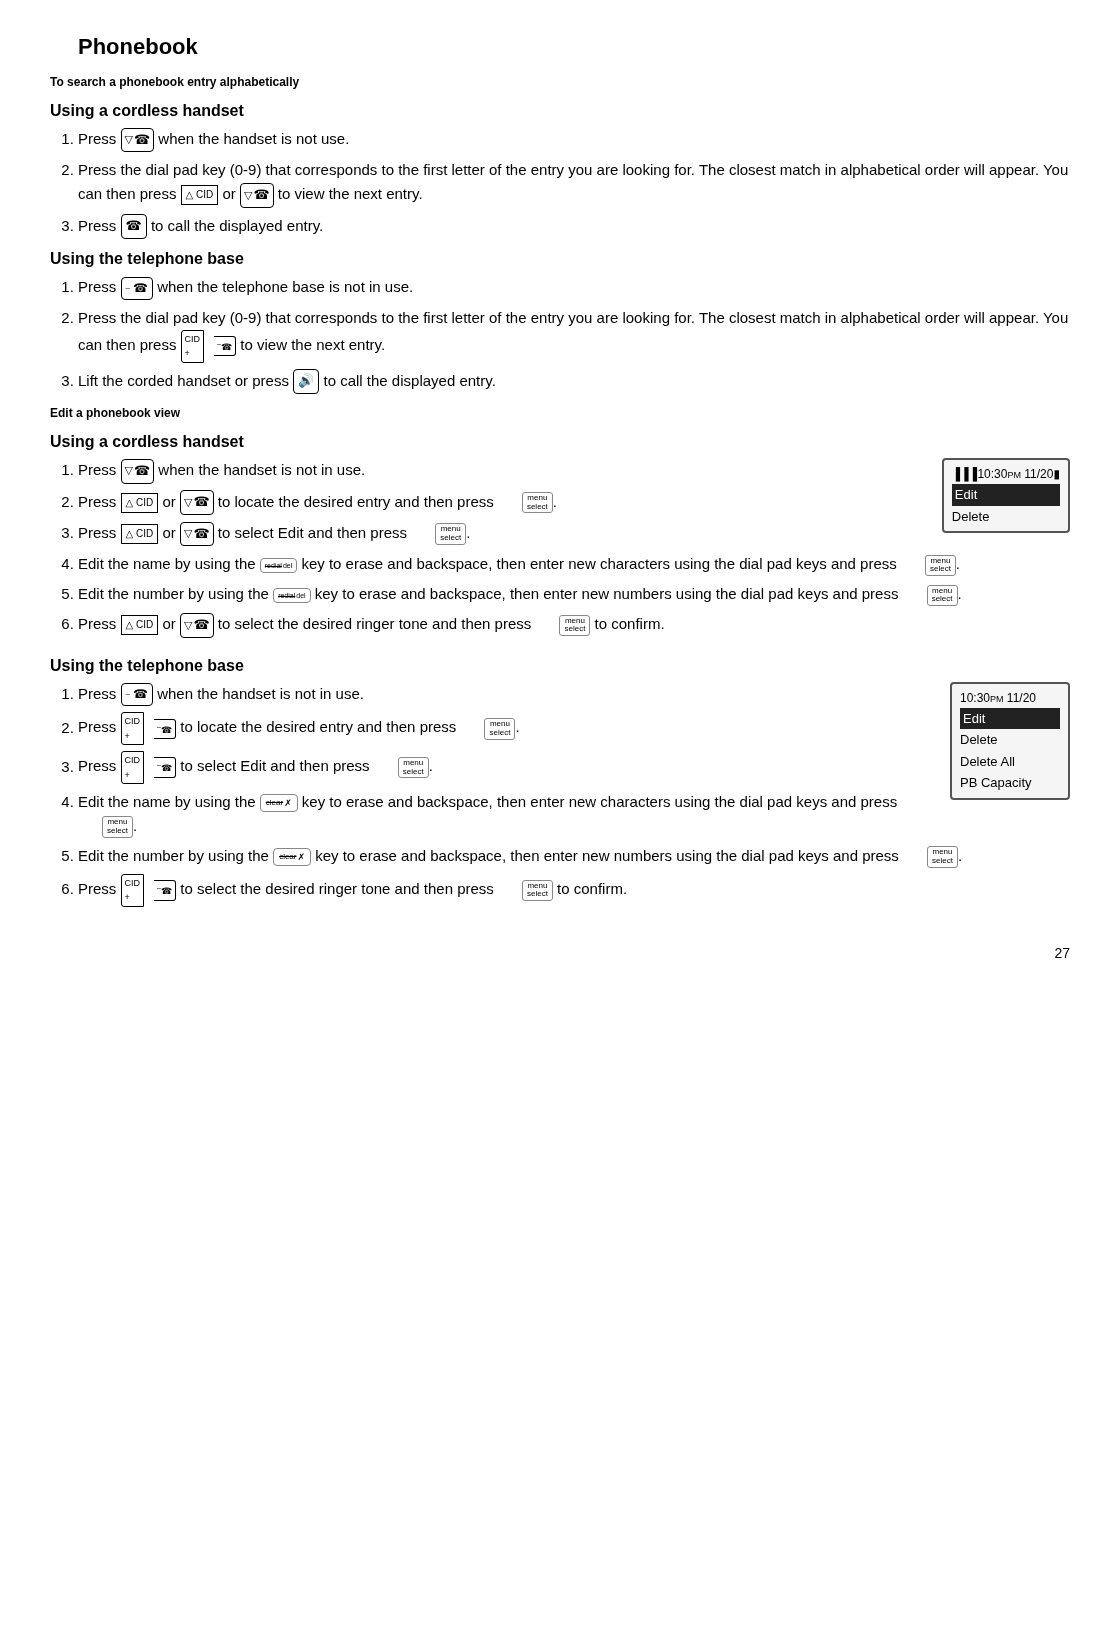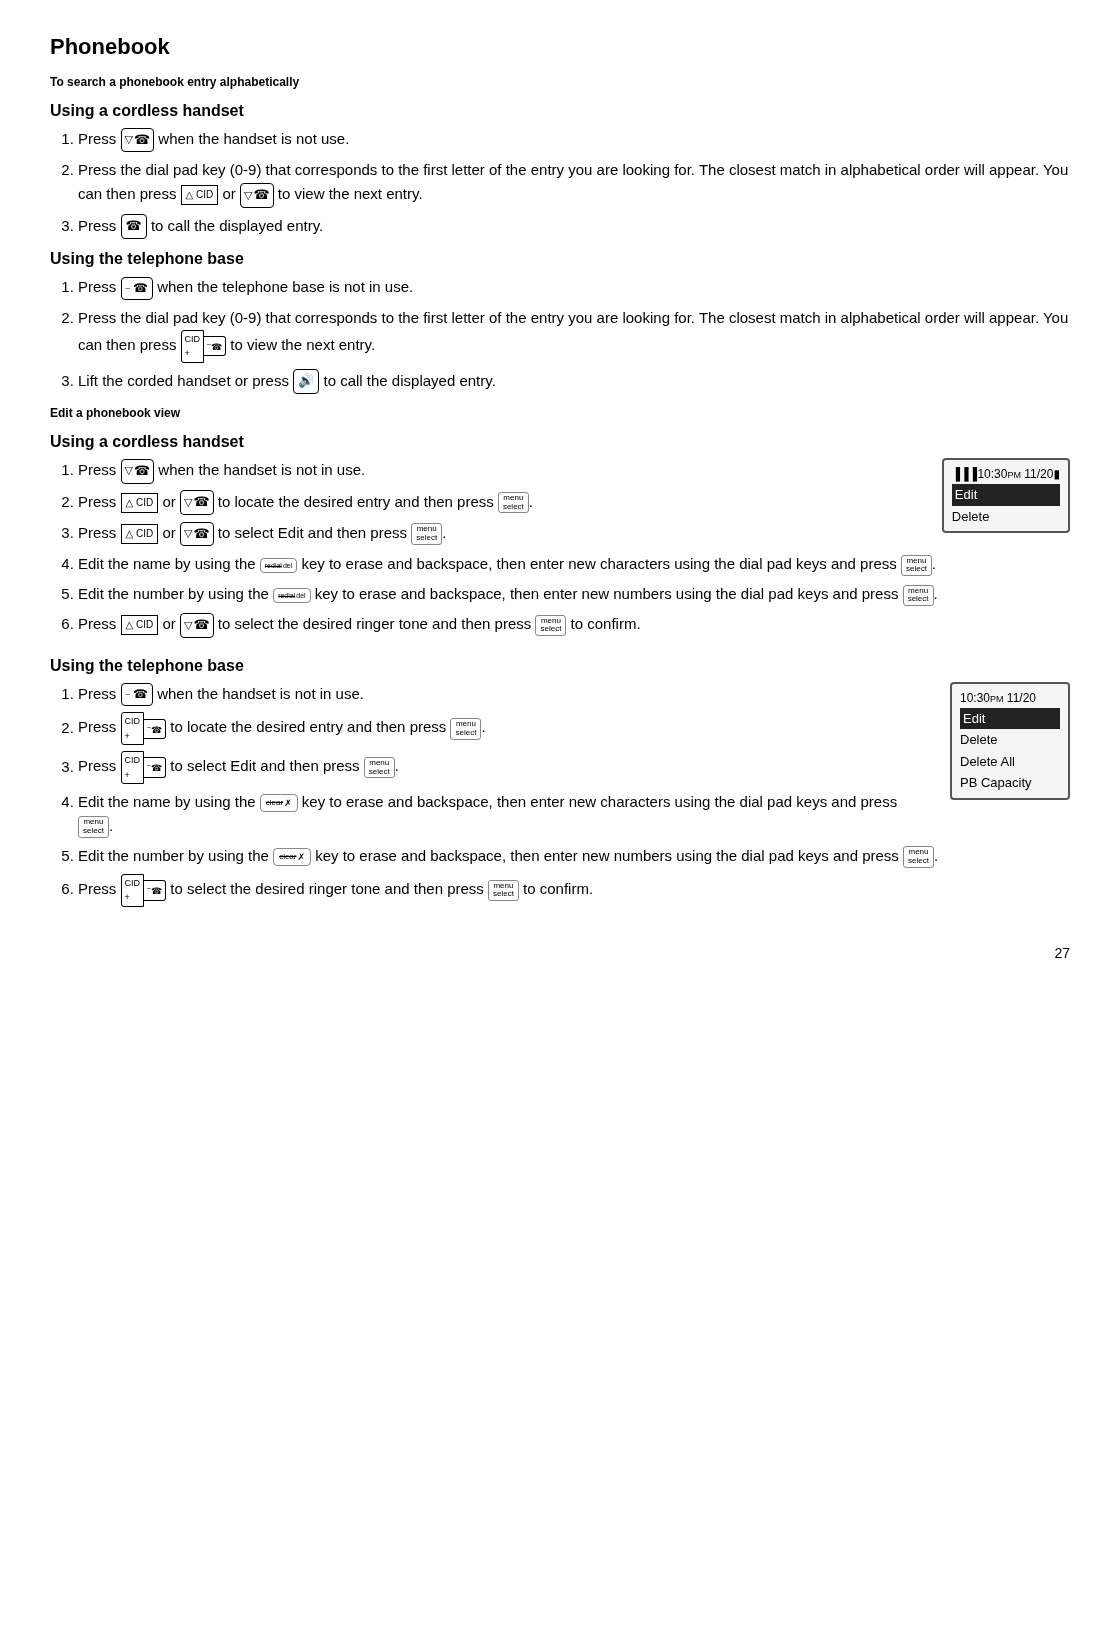--- a/index.html
+++ b/index.html
@@ -10,20 +10,21 @@
       color: #000;
       width: 1120px;
       min-height: 1650px;
       padding: 30px 50px;
       line-height: 1.5;
     }
     h1 {
       font-size: 22px;
       font-weight: bold;
       margin-bottom: 4px;
+      margin-left: 28px;
     }
     h2 {
       font-size: 12px;
       font-weight: bold;
       margin-top: 10px;
       margin-bottom: 4px;
     }
     h3 {
       font-size: 16px;
       font-weight: bold;
@@ -64,20 +65,21 @@
     .icon-menu-select {
       display: inline-flex;
       flex-direction: column;
       align-items: center;
       vertical-align: middle;
       border: 1.5px solid #888;
       border-radius: 3px;
       padding: 1px 4px;
       font-size: 8px;
       line-height: 1.1;
+      margin-left: 24px;
     }
     
     .icon-base {
       display: inline-flex;
       align-items: center;
       vertical-align: middle;
       border: 1.5px solid #000;
       border-radius: 4px;
       padding: 1px 4px;
       font-size: 11px;
@@ -122,21 +124,21 @@
       border: 1.5px solid #000;
       border-radius: 4px;
       padding: 1px 4px;
       font-size: 13px;
     }
     
     .icon-cid-base {
       display: inline-flex;
       align-items: center;
       vertical-align: middle;
-      gap: 0;
+      gap: 10px;
     }
     .icon-cid-base .cid-part {
       border: 1.5px solid #000;
       border-radius: 3px 0 0 3px;
       padding: 1px 3px;
       font-size: 9px;
     }
     .icon-cid-base .base-part {
       border: 1.5px solid #000;
       border-left: none;

